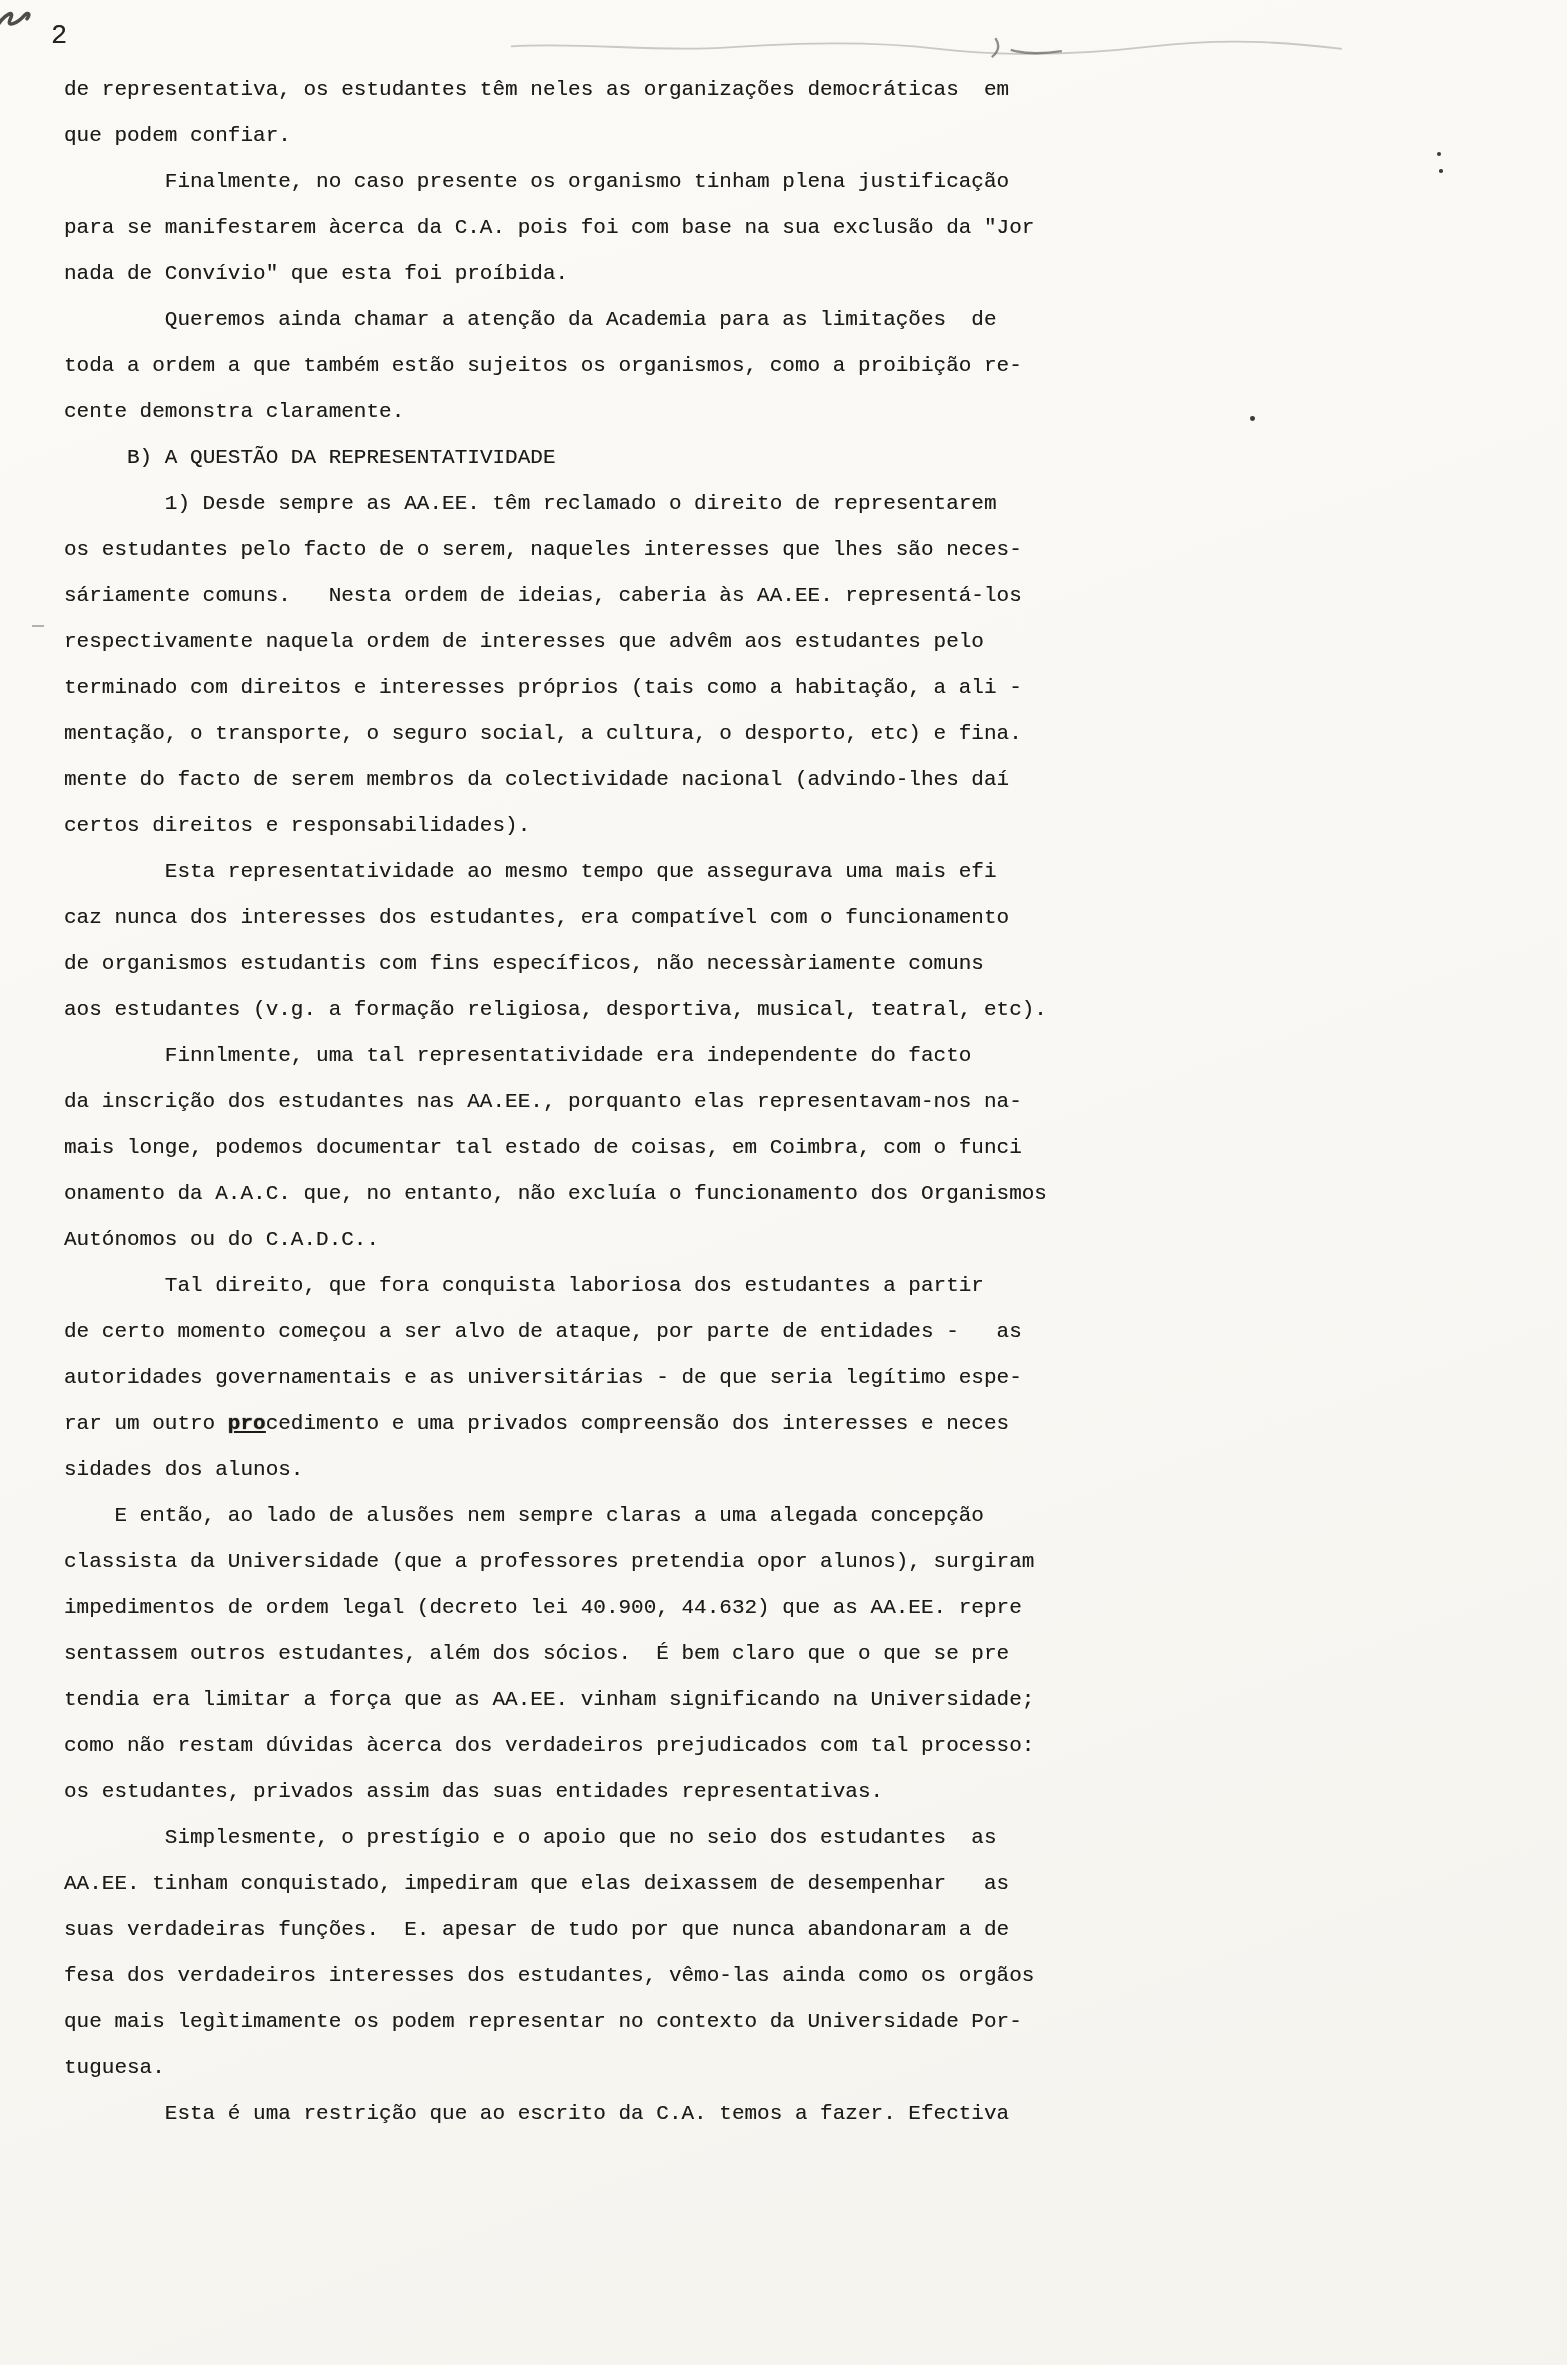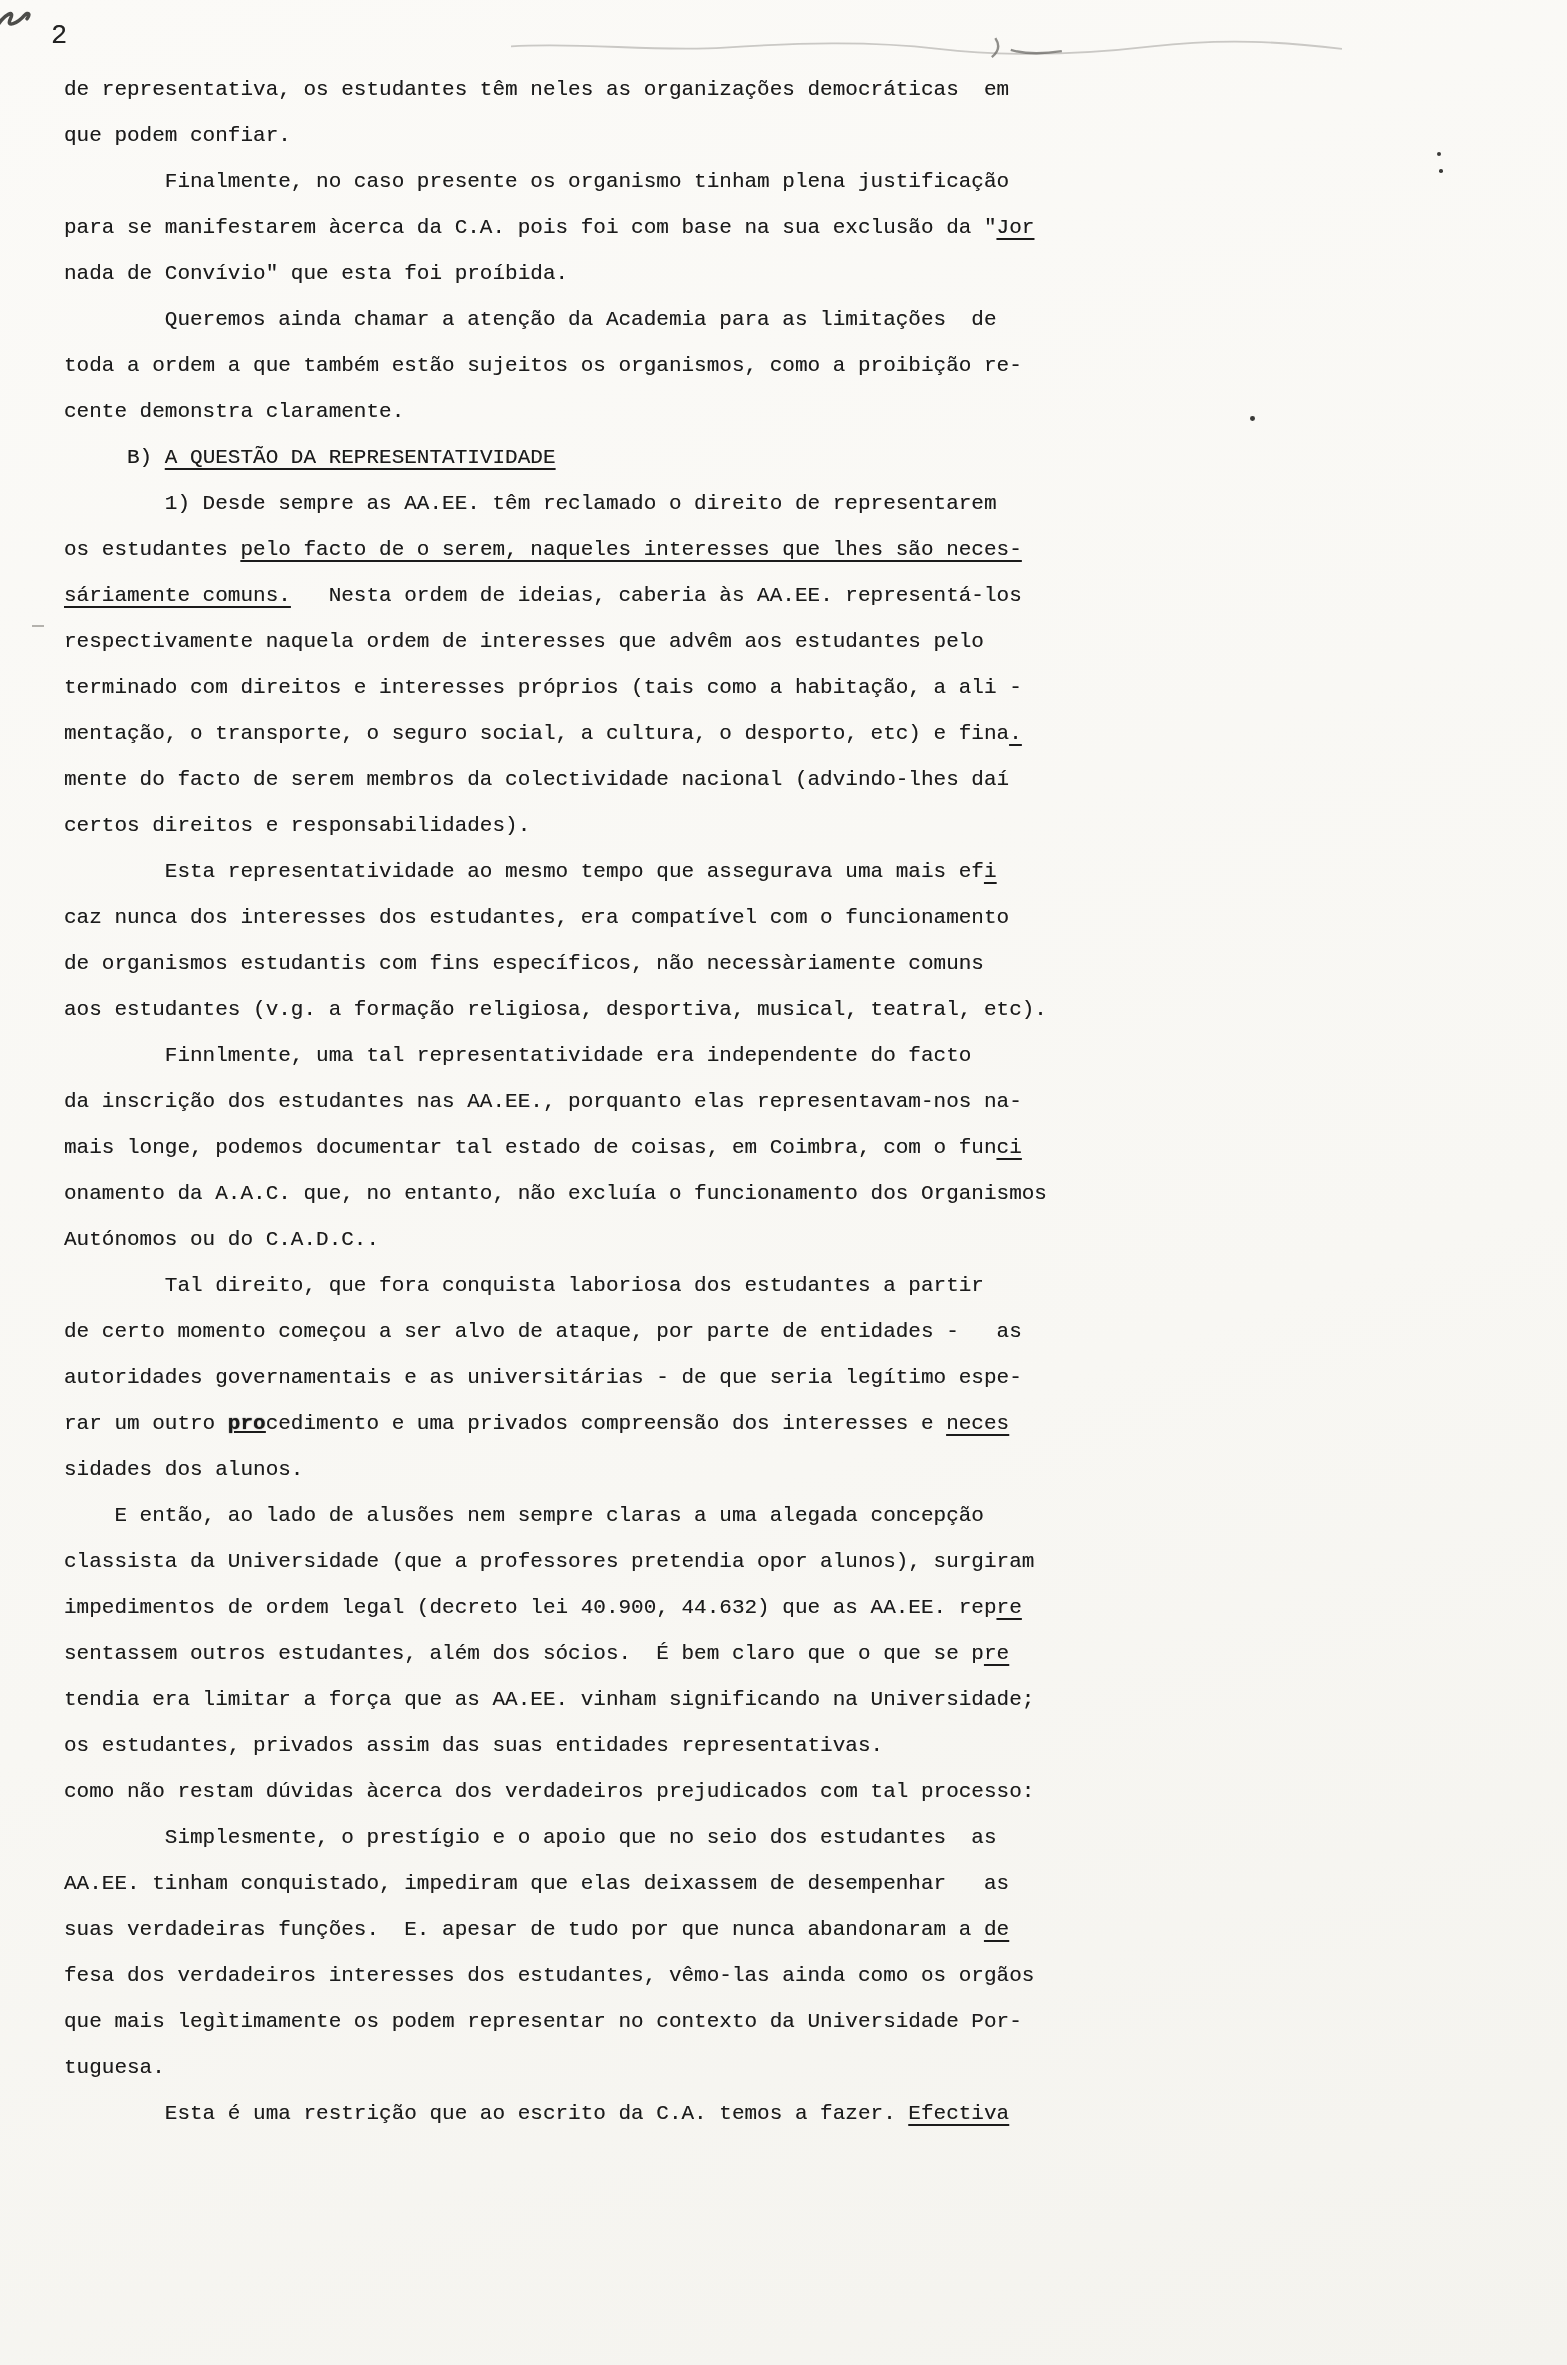--- a/index.html
+++ b/index.html
@@ -26,21 +26,20 @@
     left:52px;
     top:67px;
     font-size:21px;
     line-height:46px;
     color:#1b1b1b;
     text-shadow:0 0 0.6px rgba(25,25,25,.45);
     margin-left:12px;
   }
   .line{white-space:pre;min-height:46px;}
   .u{
-    text-decoration:underline;
     text-decoration-thickness:1.8px;
     text-underline-offset:4.8px;
   }
   .b{
     font-weight:bold;
     text-shadow:0 0 1.2px rgba(0,0,0,.85);
     text-decoration:underline;
   }
   .art{position:absolute;pointer-events:none;}
   .corner{left:-4.8px;top:2.4px;}
@@ -98,22 +97,22 @@
       <div class="line"><span>        Tal direito, que fora conquista laboriosa dos estudantes a partir</span></div>
       <div class="line"><span>de certo momento começou a ser alvo de ataque, por parte de entidades -   as</span></div>
       <div class="line"><span>autoridades governamentais e as universitárias - de que seria legítimo espe-</span></div>
       <div class="line"><span>rar um outro </span><span class="b">pro</span><span>cedimento e uma privados compreensão dos interesses e </span><span class="u">neces</span></div>
       <div class="line"><span>sidades dos alunos.</span></div>
       <div class="line"><span>    E então, ao lado de alusões nem sempre claras a uma alegada concepção</span></div>
       <div class="line"><span>classista da Universidade (que a professores pretendia opor alunos), surgiram</span></div>
       <div class="line"><span>impedimentos de ordem legal (decreto lei 40.900, 44.632) que as AA.EE. rep</span><span class="u">re</span></div>
       <div class="line"><span>sentassem outros estudantes, além dos sócios.  É bem claro que o que se p</span><span class="u">re</span></div>
       <div class="line"><span>tendia era limitar a força que as AA.EE. vinham significando na Universidade;</span></div>
+      <div class="line"><span>como não restam dúvidas àcerca dos verdadeiros prejudicados com tal processo:</span></div>
       <div class="line"><span>os estudantes, privados assim das suas entidades representativas.</span></div>
-      <div class="line"><span>como não restam dúvidas àcerca dos verdadeiros prejudicados com tal processo:</span></div>
       <div class="line"><span>        Simplesmente, o prestígio e o apoio que no seio dos estudantes  as</span></div>
       <div class="line"><span>AA.EE. tinham conquistado, impediram que elas deixassem de desempenhar   as</span></div>
       <div class="line"><span>suas verdadeiras funções.  E. apesar de tudo por que nunca abandonaram a </span><span class="u">de</span></div>
       <div class="line"><span>fesa dos verdadeiros interesses dos estudantes, vêmo-las ainda como os orgãos</span></div>
       <div class="line"><span>que mais legìtimamente os podem representar no contexto da Universidade Por-</span></div>
       <div class="line"><span>tuguesa.</span></div>
       <div class="line"><span>        Esta é uma restrição que ao escrito da C.A. temos a fazer. </span><span class="u">Efectiva</span></div>
     </div>
 
   <div class="speck sp1"></div>

